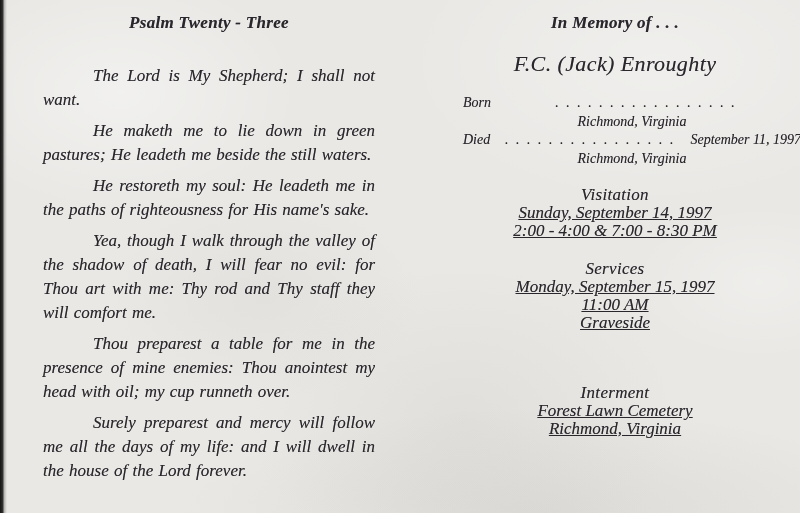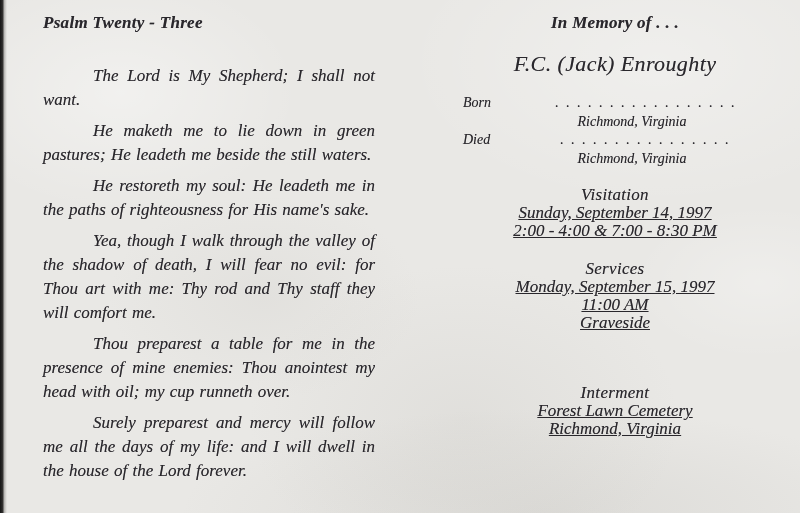--- a/index.html
+++ b/index.html
@@ -37,21 +37,21 @@
   }
   
   .page-left {
     left: 43px;
     width: 332px;
   }
   .psalm-title {
     font-size: 17px;
     font-weight: 700;
     line-height: 22px;
-    text-align: left;
+    text-align: center;
     letter-spacing: 0.3px;
     margin: 0 0 30px 0;
   }
   .psalm-par {
     font-size: 17px;
     line-height: 24px;
     margin: 7px 0 4px 0;
     text-indent: 50px;
     text-align: justify;
     word-spacing: 1px;
@@ -134,20 +134,21 @@
 
   <div class="vitals">
     <div class="vital-line">
       <span class="vital-label">Born</span>
       <span class="vital-leader">. . . . . . . . . . . . . . . . .</span>
     </div>
     <div class="vital-place">Richmond, Virginia</div>
     <div class="vital-line">
       <span class="vital-label">Died</span>
       <span class="vital-leader">. . . . . . . . . . . . . . . .</span>
+      <span class="vital-value">September 11, 1997</span>
     </div>
     <div class="vital-place">Richmond, Virginia</div>
   </div>
 
   <div class="section section-visitation">
     <div class="section-title">Visitation</div>
     <div class="section-line">Sunday, September 14, 1997</div>
     <div class="section-line">2:00 - 4:00 &amp; 7:00 - 8:30 PM</div>
   </div>
 

